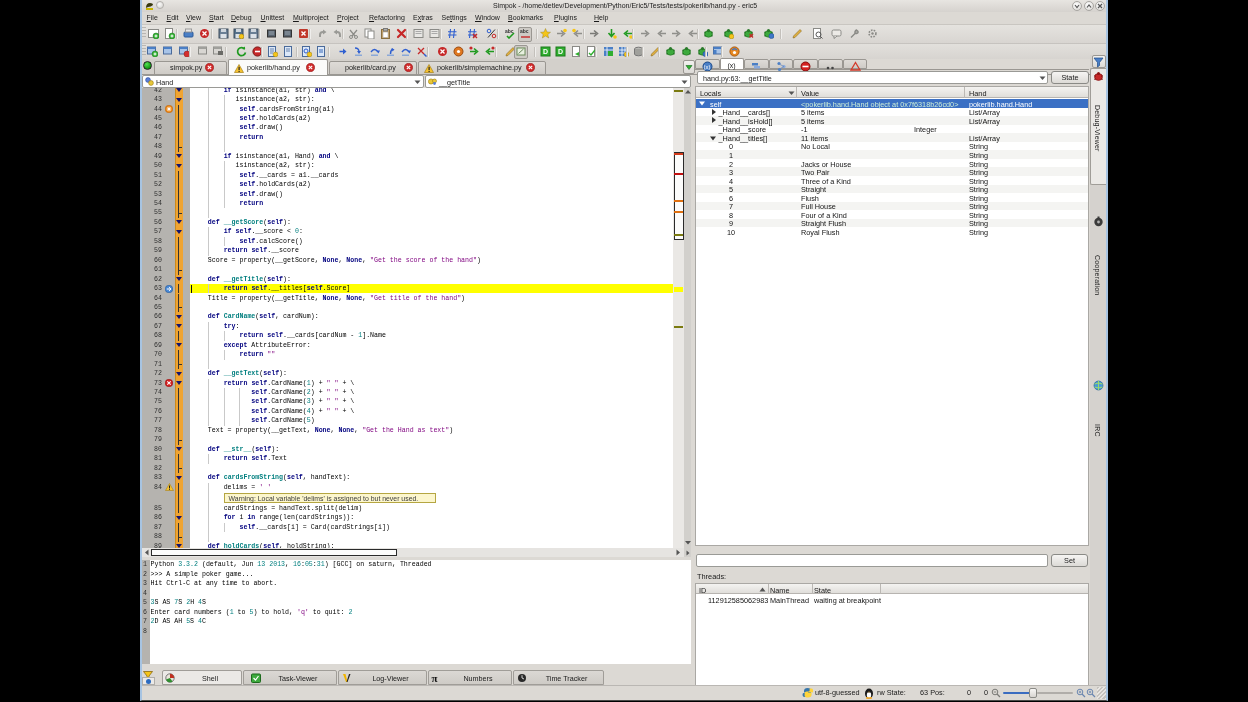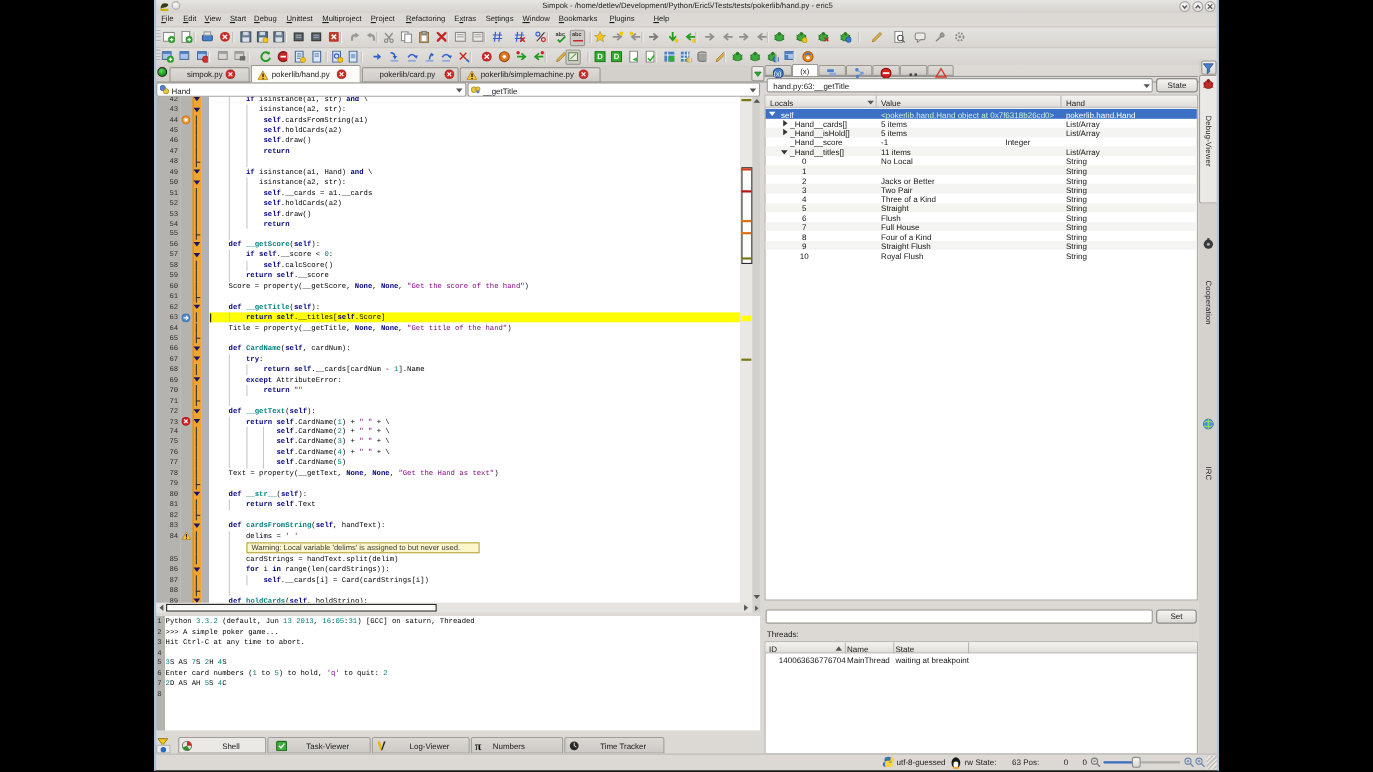--- a/index.html
+++ b/index.html
@@ -1111,21 +1111,21 @@
 <div class="a" style="left:243px;top:670px;width:94px;height:15px;background:linear-gradient(#dbd8d4,#cecbc6);border:1px solid #a09d98;border-radius:2px 2px 0 0"></div>
 
 <div class="a ui" style="left:263px;top:673.5px;width:70px;text-align:center;font-size:7.2px">Task-Viewer</div>
 
 <div class="a" style="left:338px;top:670px;width:89px;height:15px;background:linear-gradient(#dbd8d4,#cecbc6);border:1px solid #a09d98;border-radius:2px 2px 0 0"></div>
 
 <div class="a ui" style="left:358px;top:673.5px;width:65px;text-align:center;font-size:7.2px">Log-Viewer</div>
 
 <div class="a" style="left:428px;top:670px;width:84px;height:15px;background:linear-gradient(#dbd8d4,#cecbc6);border:1px solid #a09d98;border-radius:2px 2px 0 0"></div>
 
-<div class="a ui" style="left:448px;top:673.5px;width:60px;font-size:7.2px">Numbers</div>
+<div class="a ui" style="left:448px;top:673.5px;width:60px;text-align:center;font-size:7.2px">Numbers</div>
 
 <div class="a" style="left:513px;top:670px;width:91px;height:15px;background:linear-gradient(#dbd8d4,#cecbc6);border:1px solid #a09d98;border-radius:2px 2px 0 0"></div>
 
 <div class="a ui" style="left:533px;top:673.5px;width:67px;text-align:center;font-size:7.2px">Time Tracker</div>
 
 <svg class="a" style="left:165px;top:672.5px" width="10" height="10">
       <circle cx="5" cy="5" r="4.2" fill="#e8e4da" stroke="#777"></circle>
       <path d="M5 5 L5 0.8 A4.2 4.2 0 0 1 9.2 5 Z" fill="#c03020"></path>
       <path d="M5 5 L1 6.5 A4.2 4.2 0 0 0 7.5 8.5 Z" fill="#2f8f2f"></path>
     </svg>
@@ -1287,21 +1287,21 @@
 <div class="a" style="left:969px;top:142.45px;font-size:7.3px;z-index:2;color:#141414">String</div>
 
 <div class="a" style="left:696px;top:150.3px;width:392px;height:8.55px;background:#f4f4f2"></div>
 
 <div class="a" style="left:729px;top:151px;font-size:7.3px;z-index:2;color:#141414">1</div>
 
 <div class="a" style="left:969px;top:151px;font-size:7.3px;z-index:2;color:#141414">String</div>
 
 <div class="a" style="left:729px;top:159.55px;font-size:7.3px;z-index:2;color:#141414">2</div>
 
-<div class="a" style="left:801px;top:159.55px;font-size:7.3px;z-index:2;color:#141414">Jacks or Better</div>
+<div class="a" style="left:801px;top:159.55px;font-size:7.3px;z-index:2;color:#141414">Jacks or House</div>
 
 <div class="a" style="left:969px;top:159.55px;font-size:7.3px;z-index:2;color:#141414">String</div>
 
 <div class="a" style="left:696px;top:167.4px;width:392px;height:8.55px;background:#f4f4f2"></div>
 
 <div class="a" style="left:729px;top:168.1px;font-size:7.3px;z-index:2;color:#141414">3</div>
 
 <div class="a" style="left:801px;top:168.1px;font-size:7.3px;z-index:2;color:#141414">Two Pair</div>
 
 <div class="a" style="left:969px;top:168.1px;font-size:7.3px;z-index:2;color:#141414">String</div>
@@ -1373,21 +1373,21 @@
 <div class="a ui" style="left:699px;top:585.5px;font-size:7.3px">ID</div>
 
 <svg class="a" style="left:759px;top:587px" width="7" height="5">
       <path d="M0.5 4.5 H6.5 L3.5 0.5 Z" fill="#555"></path>
     </svg>
 
 <div class="a ui" style="left:770px;top:585.5px;font-size:7.3px">Name</div>
 
 <div class="a ui" style="left:814px;top:585.5px;font-size:7.3px">State</div>
 
-<div class="a" style="left:708px;top:595.5px;font-size:7.3px;z-index:2;color:#141414">140063636776704</div>
+<div class="a" style="left:708px;top:595.5px;font-size:7.3px;z-index:2;color:#141414">112912585062983</div>
 
 <div class="a" style="left:770px;top:595.5px;font-size:7.3px;z-index:2;color:#141414">MainThread</div>
 
 <div class="a" style="left:814px;top:595.5px;font-size:7.3px;z-index:2;color:#141414">waiting at breakpoint</div>
 
 <div class="a" style="left:1090px;top:55px;width:16px;height:631px;background:#d5d2ce"></div>
 
 <div class="a" style="left:1091.5px;top:55px;width:14px;height:13px;background:linear-gradient(#f2f1ef,#dcdad6);border:1px solid #9a9792;border-radius:2px"></div>
 
 <svg class="a" style="left:1093px;top:56.5px" width="11" height="11">

